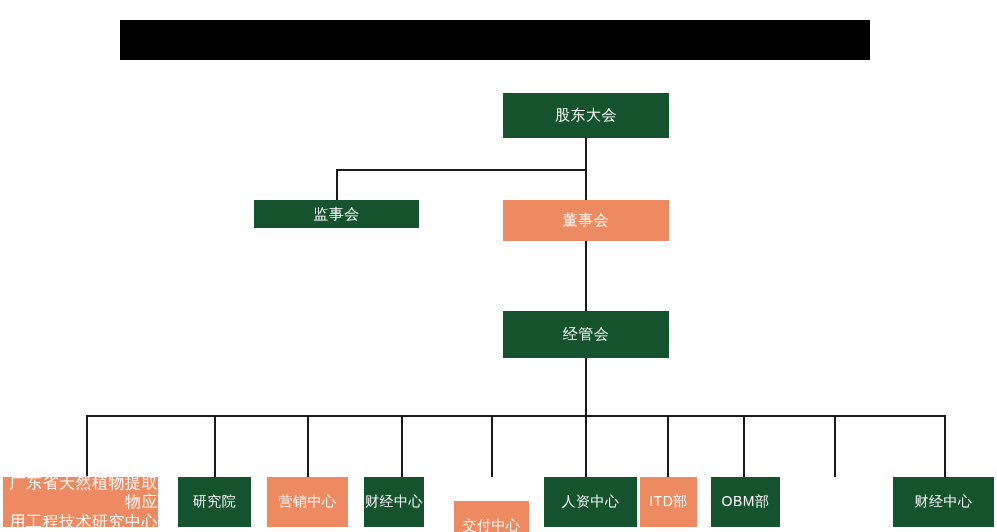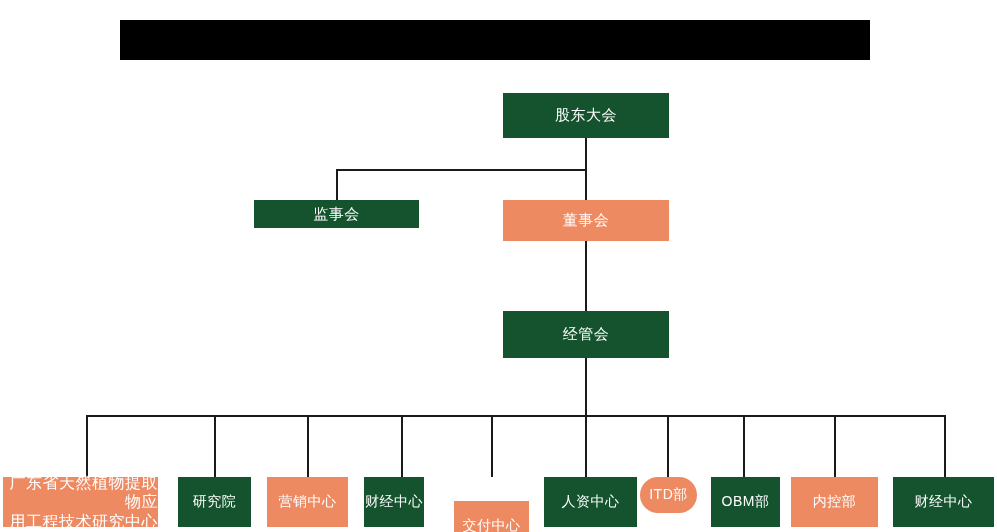--- a/index.html
+++ b/index.html
@@ -99,21 +99,20 @@
   <div class="node light t-md" style="left:267px; top:477px; width:81px; height:50px;">营销中心</div>
 
   <div class="node dark t-md" style="left:178px; top:477px; width:73px; height:50px;">研究院</div>
 
   <div class="node dark t-md" style="left:364px; top:477px; width:60px; height:50px;">财经中心</div>
 
   <div class="node light t-md" style="left:454px; top:477px; width:75px; height:50px;margin-top:24px;">交付中心</div>
 
   <div class="node dark t-md" style="left:544px; top:477px; width:93px; height:50px;">人资中心</div>
 
-  <div class="node light t-md" style="left:640px; top:477px; width:57px; height:36px;border-radius:19px;">ITD部</div>
+  <div class="node light t-md" style="left:640px; top:477px; width:57px; height:50px;">ITD部</div>
 
   <div class="node dark t-md" style="left:711px; top:477px; width:69px; height:50px;">OBM部</div>
 
-  <div class="node light t-md" style="left:791px; top:477px; width:87px; height:50px;">内控部</div>
 
   <div class="node dark t-md" style="left:893px; top:477px; width:101px; height:50px;">财经中心</div>
 
 </div>
 
 </body></html>

